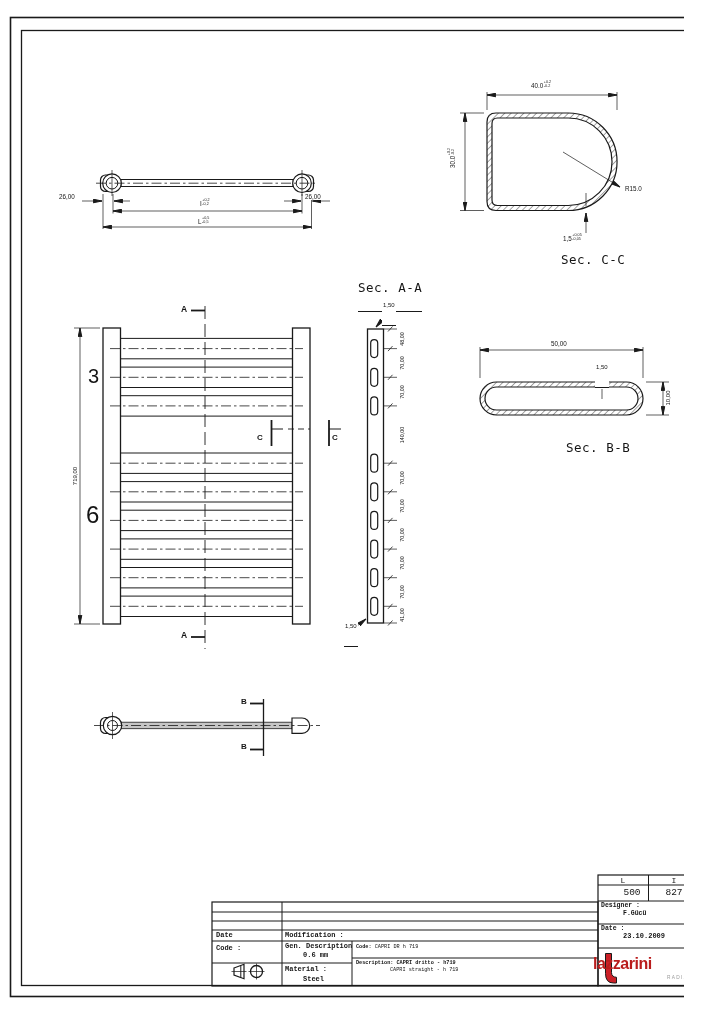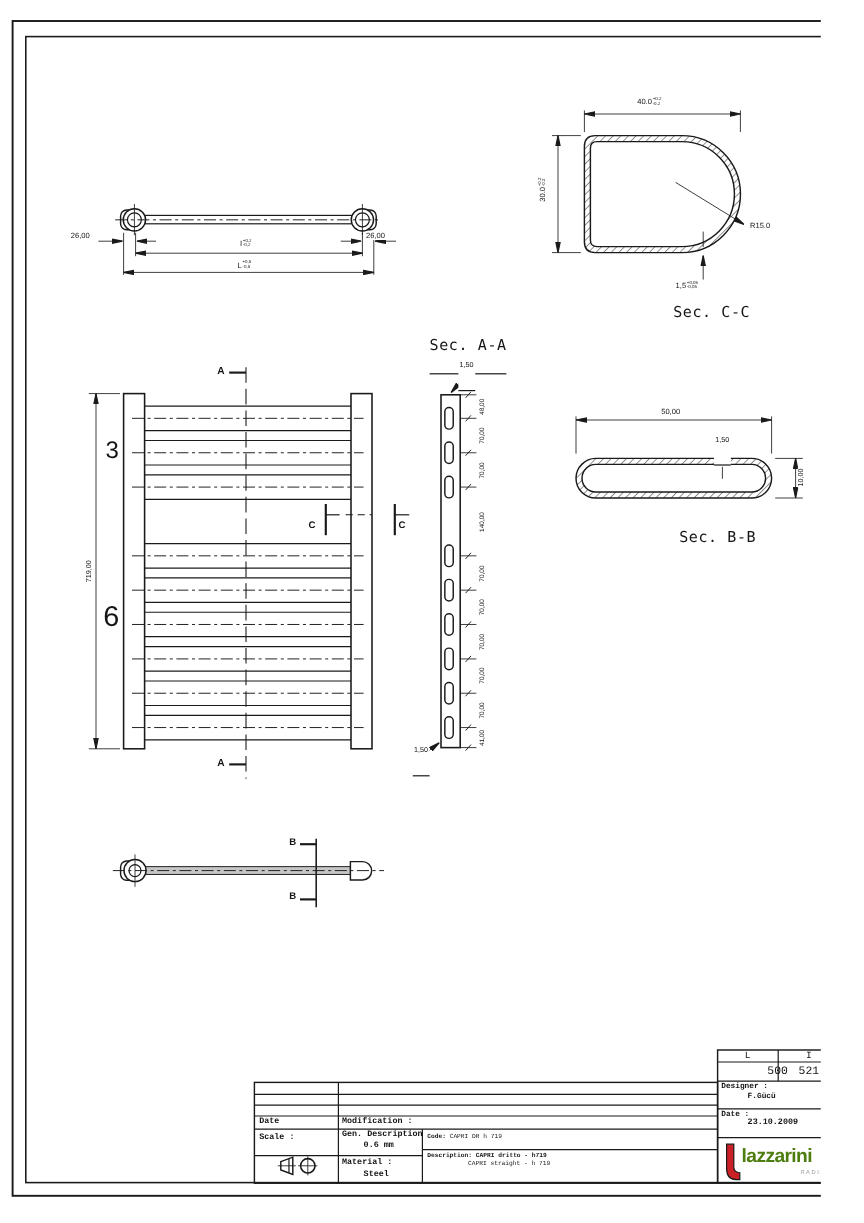--- a/index.html
+++ b/index.html
@@ -300,33 +300,33 @@
 <span class="abs dim-lg" style="left:181px;top:305px">A</span>
 <span class="abs dim-lg" style="left:181px;top:631px">A</span>
 <span class="abs dim-lg" style="left:257px;top:434px;font-size:8px">C</span>
 <span class="abs dim-lg" style="left:332px;top:434px;font-size:8px">C</span>
 
 <span class="abs dim-lg" style="left:241px;top:697.5px;font-size:8px">B</span>
 <span class="abs dim-lg" style="left:241px;top:743px;font-size:8px">B</span>
 
 <span class="abs tb" style="left:216px;top:932px">Date</span>
 <span class="abs tb" style="left:285px;top:932px">Modification :</span>
-<span class="abs tb" style="left:216px;top:945px">Scale :</span>
+<span class="abs tb" style="left:216px;top:945px">Code :</span>
 <span class="abs tb" style="left:285px;top:942.5px">Gen. Description</span>
 <span class="abs tb" style="left:303px;top:952px">0.6 mm</span>
 <span class="abs tb" style="left:285px;top:966px">Material :</span>
 <span class="abs tb" style="left:303px;top:975.5px">Steel</span>
 <span class="abs tbs" style="left:356px;top:944.5px"><b>Code:</b> <span>CAPRI DR h 719</span></span>
 <span class="abs tbs" style="left:356px;top:961px"><b>Description:</b> <b>CAPRI dritto - h719</b></span>
 <span class="abs tbs" style="left:390px;top:967.5px">CAPRI straight - h 719</span>
 <span class="abs tb" style="left:623px;top:876.5px;transform:translateX(-50%);font-size:8px;font-weight:normal">L</span>
 <span class="abs tb" style="left:674px;top:876.5px;transform:translateX(-50%);font-size:8px;font-weight:normal">I</span>
-<span class="abs tb" style="left:648px;top:888px;transform:translateX(-50%);font-size:9.5px;font-weight:normal">500</span>
-<span class="abs tb" style="left:674px;top:888px;transform:translateX(-50%);font-size:9.5px;font-weight:normal">521</span>
+<span class="abs tb" style="left:632px;top:888px;transform:translateX(-50%);font-size:9.5px;font-weight:normal">500</span>
+<span class="abs tb" style="left:674px;top:888px;transform:translateX(-50%);font-size:9.5px;font-weight:normal">827</span>
 <span class="abs tb" style="left:601px;top:903px;font-size:6.5px">Designer :</span>
 <span class="abs tb" style="left:623px;top:910.5px;font-size:6.5px">F.Gücü</span>
 <span class="abs tb" style="left:601px;top:926px;font-size:6.5px">Date :</span>
 <span class="abs tb" style="left:623px;top:932.5px;font-size:7px">23.10.2009</span>
 
-<span class="abs logo-main" style="left:618px;top:956px;color:#4d7c0f">lazzarini</span>
+<span class="abs logo-main" style="left:593px;top:956px;color:#b91c1c">lazzarini</span>
 <span class="abs logo-sub" style="left:667px;top:975px;color:#9b9b9b">RADIATORI</span>
 
 </div>
 
 </body></html>

